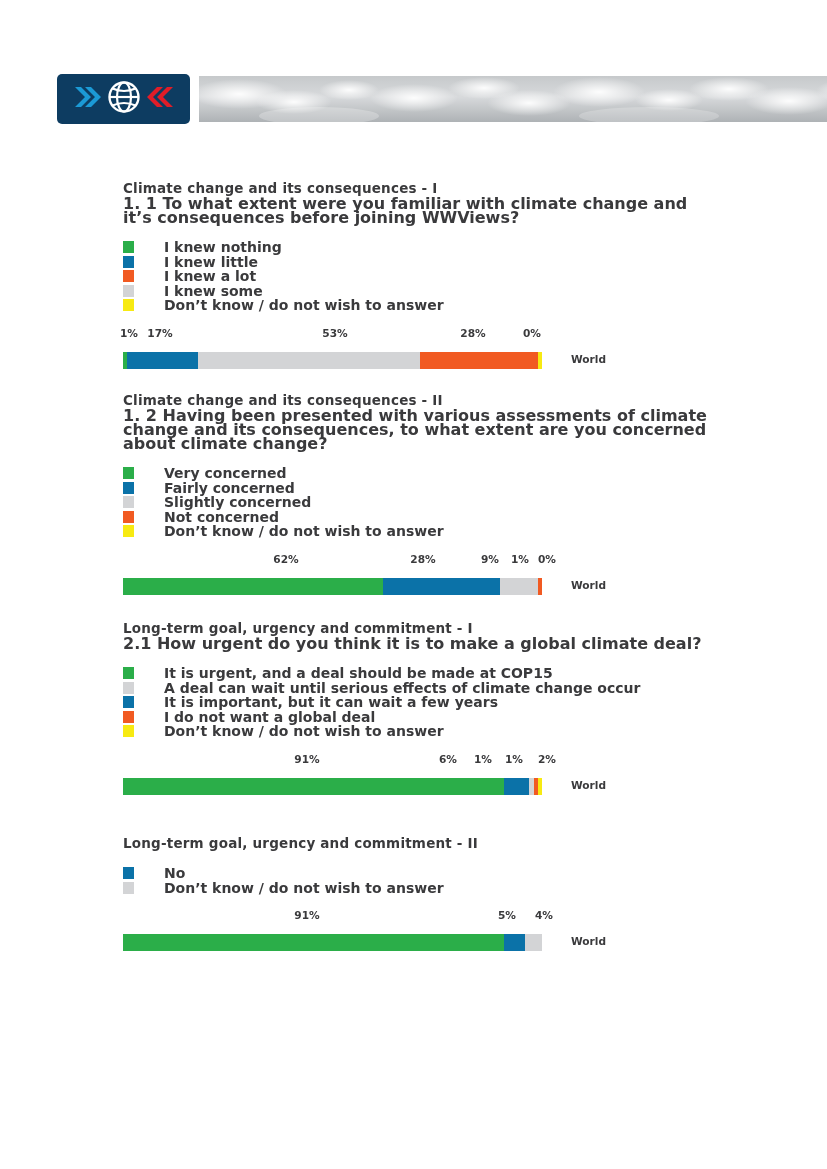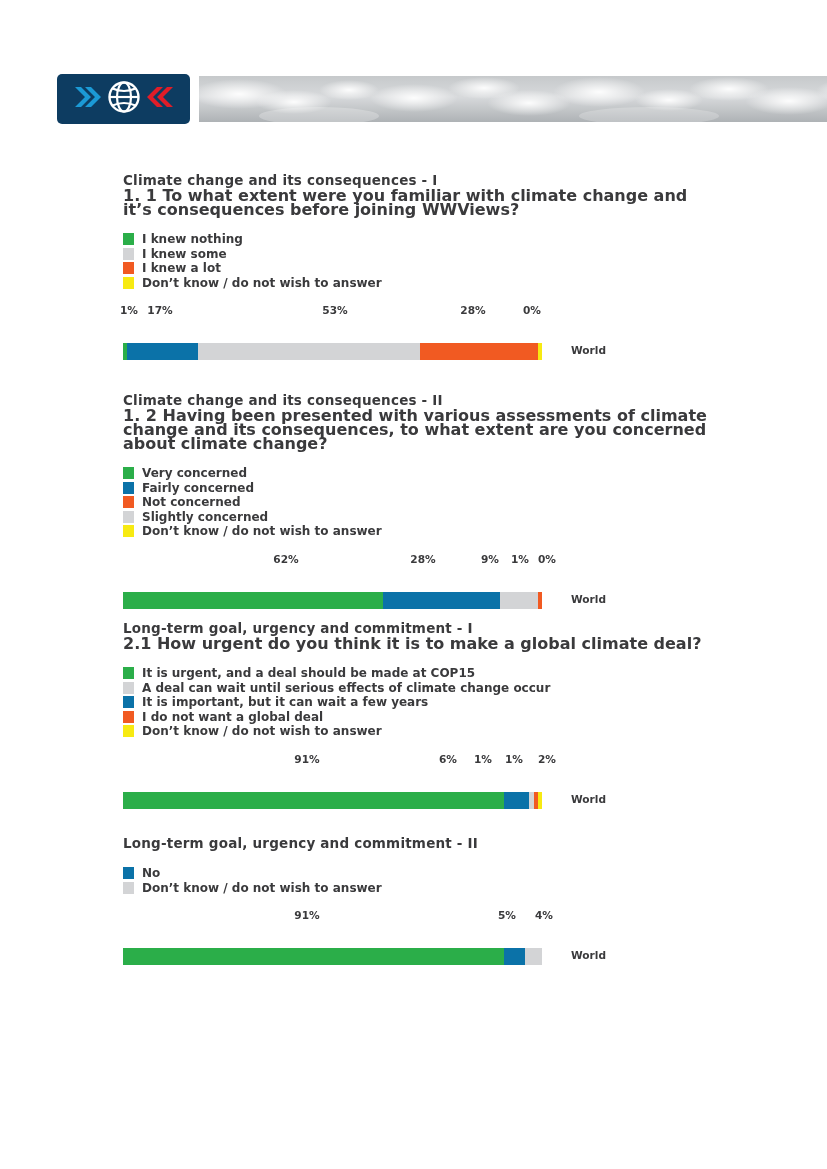--- a/index.html
+++ b/index.html
@@ -84,25 +84,26 @@
     align-items: center;
     height: 14.5px;
   }
   .legend-swatch {
     width: 11px;
     height: 12px;
     flex: 0 0 auto;
     margin-right: 8px;
   }
   .legend-label {
-    font-size: 12px;
+    font-size: 14px;
     font-weight: bold;
     color: #3a3a3c;
     line-height: 14.5px;
     white-space: nowrap;
+    margin-left: 22px;
   }
 
   
   .chart {
     position: relative;
     margin-top: 14px;
     height: 46px;
   }
   .pct-row {
     position: relative;
@@ -113,21 +114,21 @@
     position: absolute;
     top: 0;
     font-size: 10.6px;
     font-weight: bold;
     color: #3a3a3c;
     white-space: nowrap;
     transform: translateX(-50%);
   }
   .bar-row {
     position: relative;
-    margin-top: 23px;
+    margin-top: 9px;
     height: 15px;
     width: 419px;
   }
   .bar {
     position: absolute;
     left: 0;
     top: 0;
     height: 17px;
     width: 419px;
     display: flex;
@@ -199,35 +200,39 @@
       <ellipse cx="530" cy="13" rx="40" ry="12" fill="url(#cl1)"></ellipse>
       <ellipse cx="590" cy="25" rx="44" ry="14" fill="url(#cl1)"></ellipse>
       <ellipse cx="655" cy="15" rx="38" ry="13" fill="url(#cl1)"></ellipse>
       <ellipse cx="120" cy="40" rx="60" ry="9" fill="#ffffff" opacity="0.25"></ellipse>
       <ellipse cx="450" cy="40" rx="70" ry="9" fill="#ffffff" opacity="0.22"></ellipse>
     </svg>
   </div>
 </div>
 
 <div id="sections-root">
-    <div class="section" style="top: 172px;">
+    <div class="section" style="top: 180px;">
       <div class="sec-title">Climate change and its consequences - I</div>
       <div class="sec-question">1. 1 To what extent were you familiar with climate change and it’s consequences before joining WWViews?</div>
       <div class="legend">
         <div class="legend-row">
           <span class="legend-swatch" style="background: rgb(43, 174, 73);"></span>
           <span class="legend-label">I knew nothing</span>
         </div>
         <div class="legend-row">
+          <span class="legend-swatch" style="background: rgb(11, 114, 168);"></span>
+          <span class="legend-label">I knew little</span>
+        </div>
+        <div class="legend-row">
+          <span class="legend-swatch" style="background: rgb(241, 90, 34);"></span>
+          <span class="legend-label">I knew a lot</span>
+        </div>
+        <div class="legend-row">
           <span class="legend-swatch" style="background: rgb(211, 212, 214);"></span>
           <span class="legend-label">I knew some</span>
-        </div>
-        <div class="legend-row">
-          <span class="legend-swatch" style="background: rgb(241, 90, 34);"></span>
-          <span class="legend-label">I knew a lot</span>
         </div>
         <div class="legend-row">
           <span class="legend-swatch" style="background: rgb(247, 234, 18);"></span>
           <span class="legend-label">Don’t know / do not wish to answer</span>
         </div>
       </div>
       <div class="chart">
         <div class="pct-row">
           <span class="pct-label" style="left: 6px;">1%</span>
           <span class="pct-label" style="left: 37px;">17%</span>
@@ -253,26 +258,26 @@
       <div class="legend">
         <div class="legend-row">
           <span class="legend-swatch" style="background: rgb(43, 174, 73);"></span>
           <span class="legend-label">Very concerned</span>
         </div>
         <div class="legend-row">
           <span class="legend-swatch" style="background: rgb(11, 114, 168);"></span>
           <span class="legend-label">Fairly concerned</span>
         </div>
         <div class="legend-row">
+          <span class="legend-swatch" style="background: rgb(211, 212, 214);"></span>
+          <span class="legend-label">Slightly concerned</span>
+        </div>
+        <div class="legend-row">
           <span class="legend-swatch" style="background: rgb(241, 90, 34);"></span>
           <span class="legend-label">Not concerned</span>
-        </div>
-        <div class="legend-row">
-          <span class="legend-swatch" style="background: rgb(211, 212, 214);"></span>
-          <span class="legend-label">Slightly concerned</span>
         </div>
         <div class="legend-row">
           <span class="legend-swatch" style="background: rgb(247, 234, 18);"></span>
           <span class="legend-label">Don’t know / do not wish to answer</span>
         </div>
       </div>
       <div class="chart">
         <div class="pct-row">
           <span class="pct-label" style="left: 130px; margin-left: 33px;">62%</span>
           <span class="pct-label" style="left: 300px;">28%</span>

